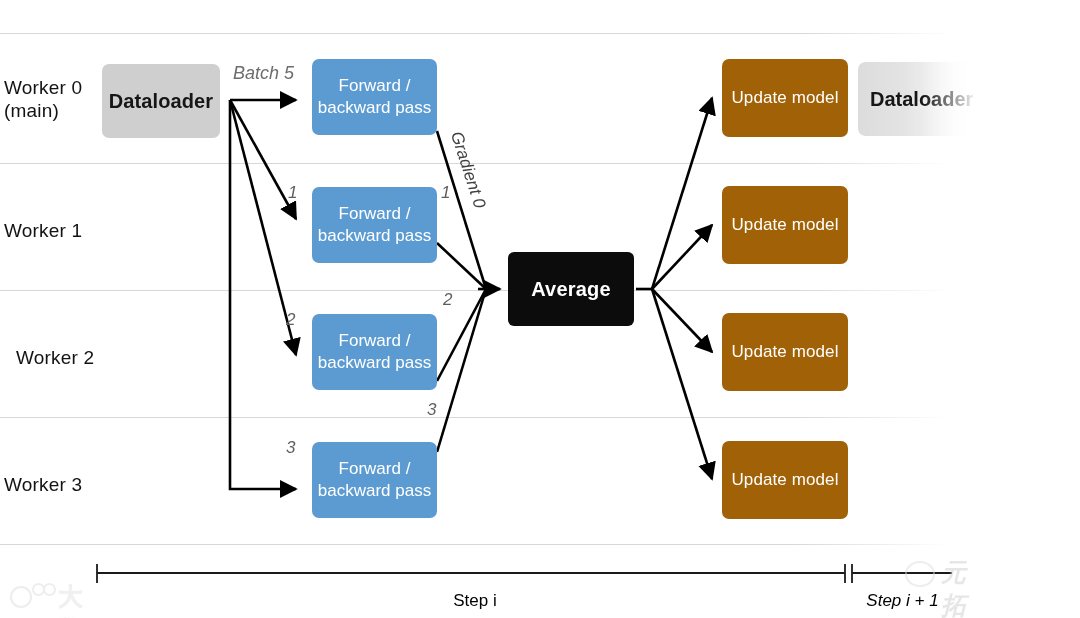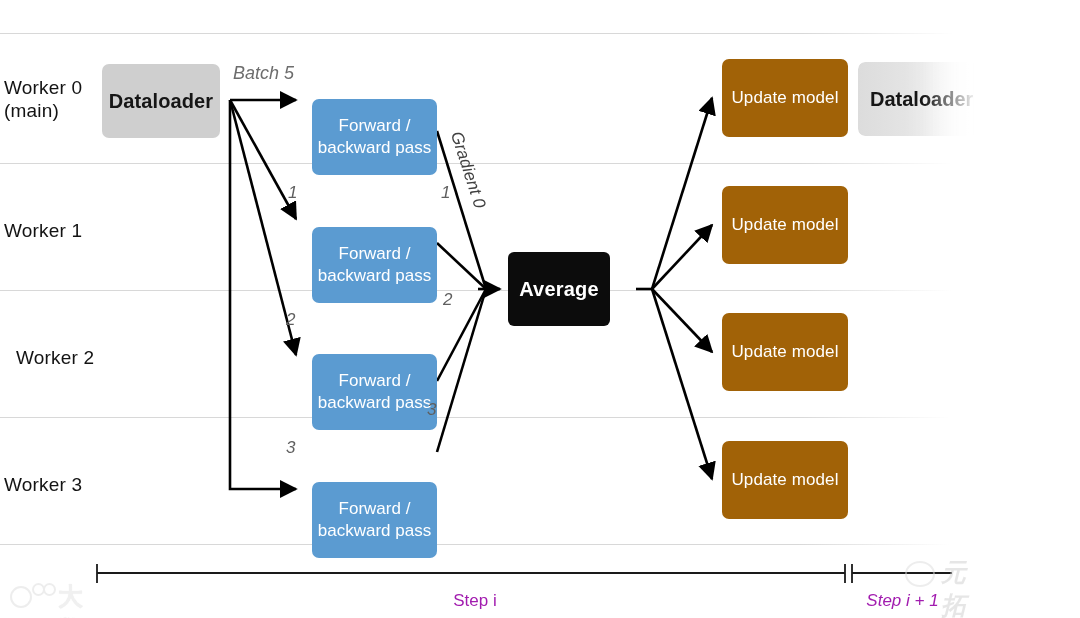--- a/index.html
+++ b/index.html
@@ -61,21 +61,20 @@
     -webkit-mask-image: linear-gradient(to right, #000 0%, #000 55%, rgba(0,0,0,0) 100%);
     mask-image: linear-gradient(to right, #000 0%, #000 55%, rgba(0,0,0,0) 100%);
   }
   .node-fwbw {
     background: #5b9bd1;
     color: #ffffff;
     font-size: 17px;
     font-weight: 400;
     line-height: 1.28;
     white-space: pre-line;
-    margin-top: 40px;
   }
   .node-update {
     background: #a16207;
     color: #ffffff;
     font-size: 17px;
     font-weight: 400;
     letter-spacing: 0.1px;
   }
   .node-average {
     background: #0c0c0c;
@@ -110,21 +109,21 @@
     position: absolute;
     left: 0;
     top: 0;
     width: 1080px;
     height: 618px;
     pointer-events: none;
   }
   .step-label {
     position: absolute;
     font-size: 17px;
-    color: #a21caf;
+    color: #000000;
     text-align: center;
   }
   .wm {
     position: absolute;
     opacity: 0.5;
     pointer-events: none;
   }
   .wm-text-left {
     font-size: 25px;
     font-weight: 700;
@@ -212,21 +211,21 @@
   <div class="node node-update" style="left:722px; top:186px; width:126px; height:78px;">Update model</div>
 
   <div class="node node-fwbw" style="left:312px; top:314px; width:125px; height:76px;">Forward /
 backward pass</div>
   <div class="node node-update" style="left:722px; top:313px; width:126px; height:78px;">Update model</div>
 
   <div class="node node-fwbw" style="left:312px; top:442px; width:125px; height:76px;">Forward /
 backward pass</div>
   <div class="node node-update" style="left:722px; top:441px; width:126px; height:78px;">Update model</div>
 
-  <div class="node node-average" style="left:508px; top:252px; width:102px; height:74px;">Average</div>
+  <div class="node node-average" style="left:508px; top:252px; width:126px; height:74px;">Average</div>
 
   <div class="edge-label" style="left:233px; top:63px;">Batch 5</div>
   <div class="num-label" style="left:288px; top:183px;">1</div>
   <div class="num-label" style="left:286px; top:310px;">2</div>
   <div class="num-label" style="left:286px; top:438px;">3</div>
 
   <div class="grad-label" style="left:465px; top:129px; transform:rotate(72deg);">Gradient 0</div>
   <div class="num-label" style="left:441px; top:183px;">1</div>
   <div class="num-label" style="left:443px; top:290px;">2</div>
   <div class="num-label" style="left:427px; top:400px;">3</div>

